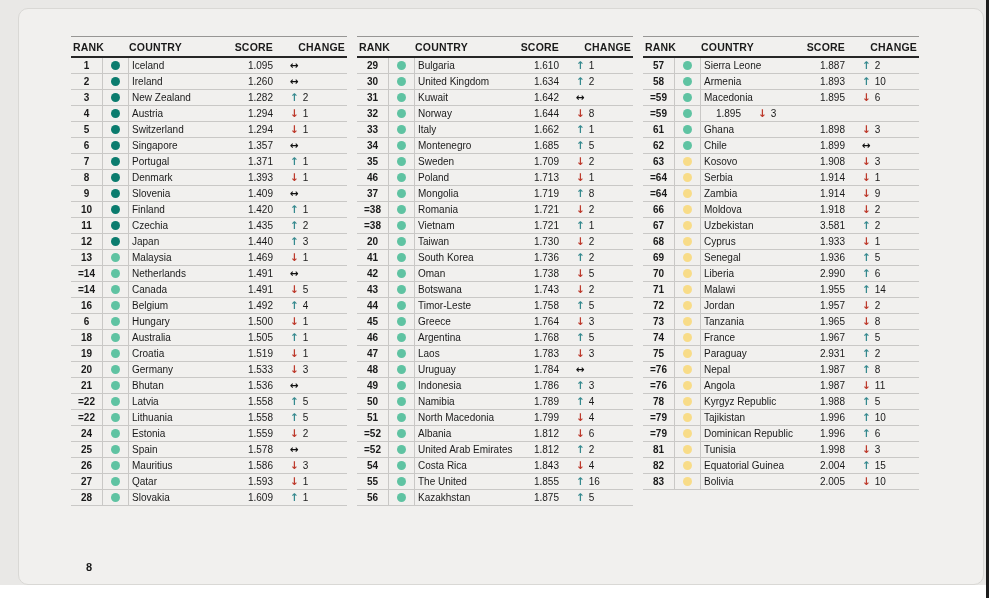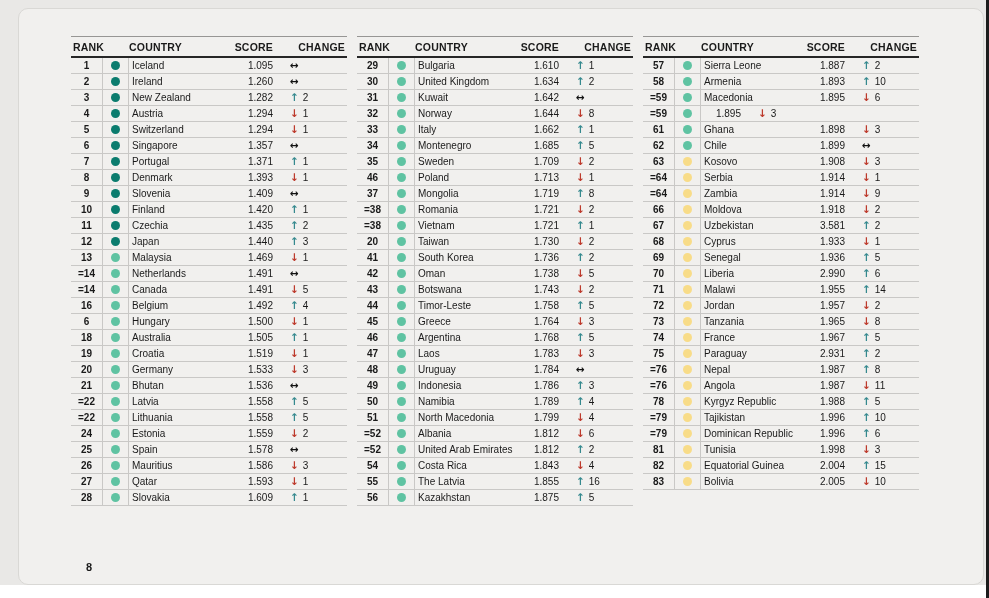--- a/index.html
+++ b/index.html
@@ -742,21 +742,21 @@
     <span class="cell c-change">
       <span class="arrow" style="color: rgb(189, 58, 44);">↓</span>
       <span class="c-delta">4</span>
     </span>
   </div>
           <div class="row">
     <span class="cell c-rank">55</span>
     <span class="cell c-dot">
       <span class="dot" style="background: rgb(95, 195, 162);"></span>
     </span>
-    <span class="cell c-country">The Latvia</span>
+    <span class="cell c-country">The United</span>
     <span class="cell c-score">1.855</span>
     <span class="cell c-change">
       <span class="arrow" style="color: rgb(53, 137, 142);">↑</span>
       <span class="c-delta">16</span>
     </span>
   </div>
           <div class="row">
     <span class="cell c-rank">56</span>
     <span class="cell c-dot">
       <span class="dot" style="background: rgb(95, 195, 162);"></span>

